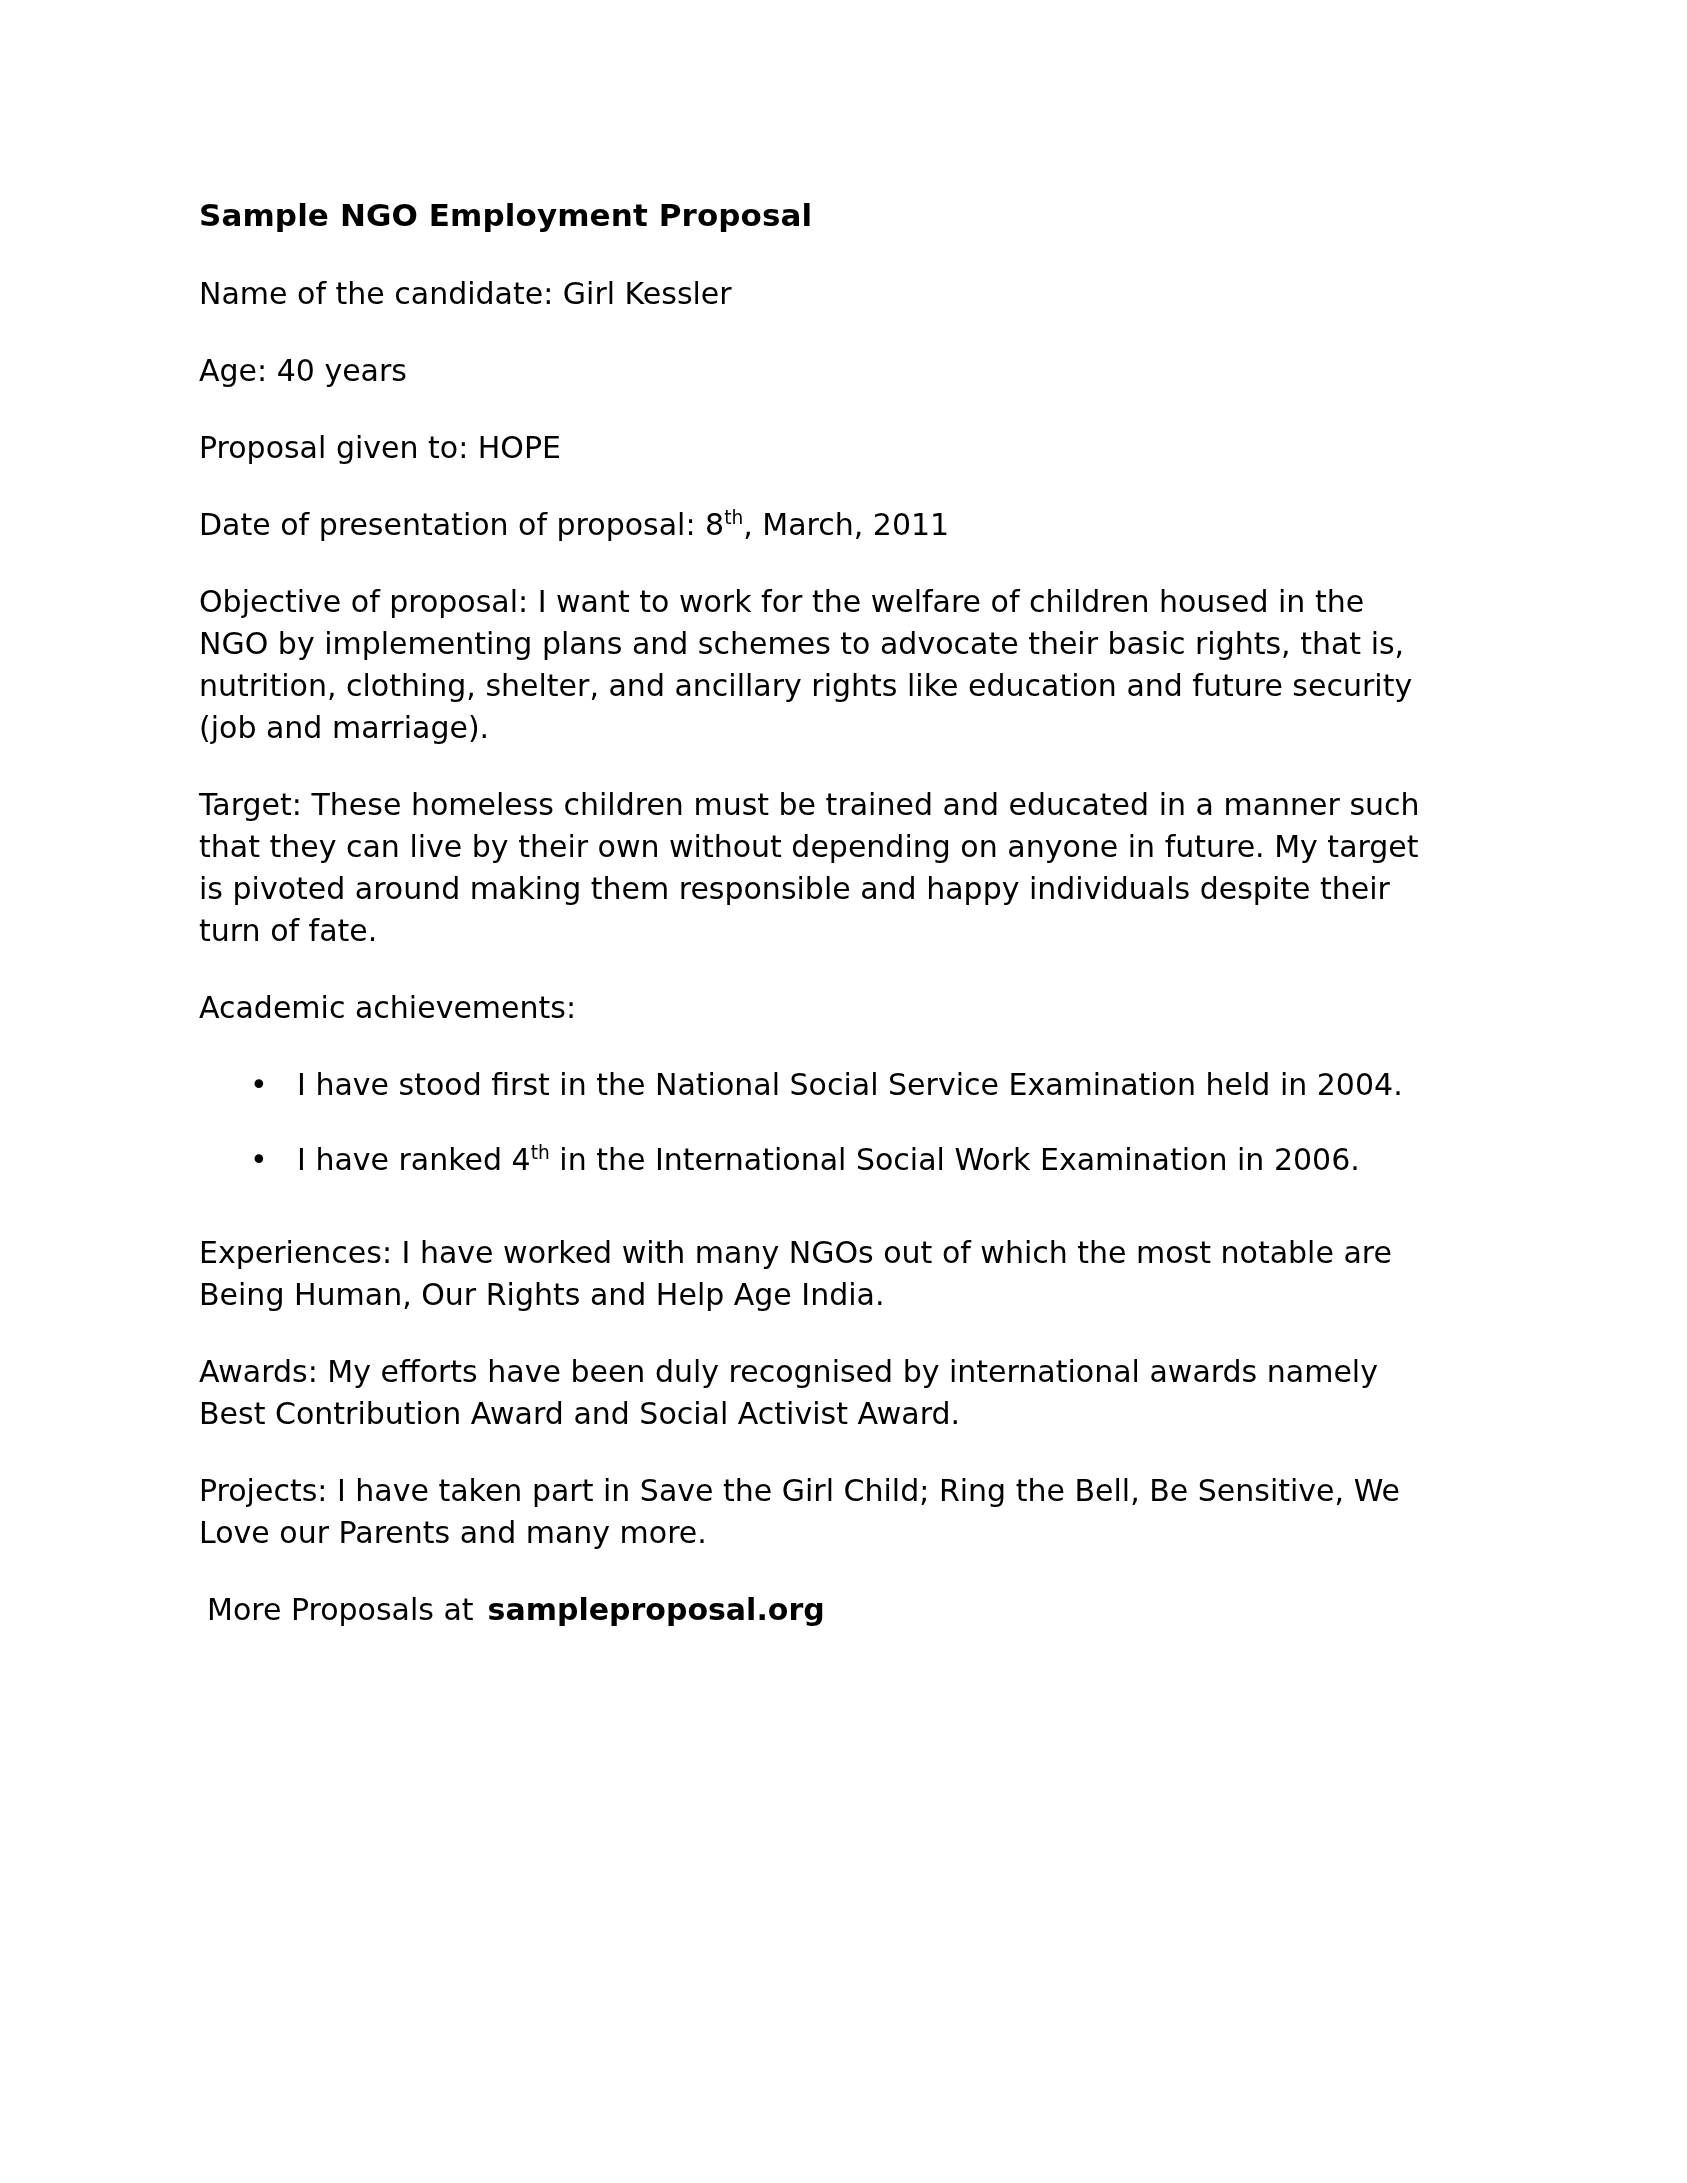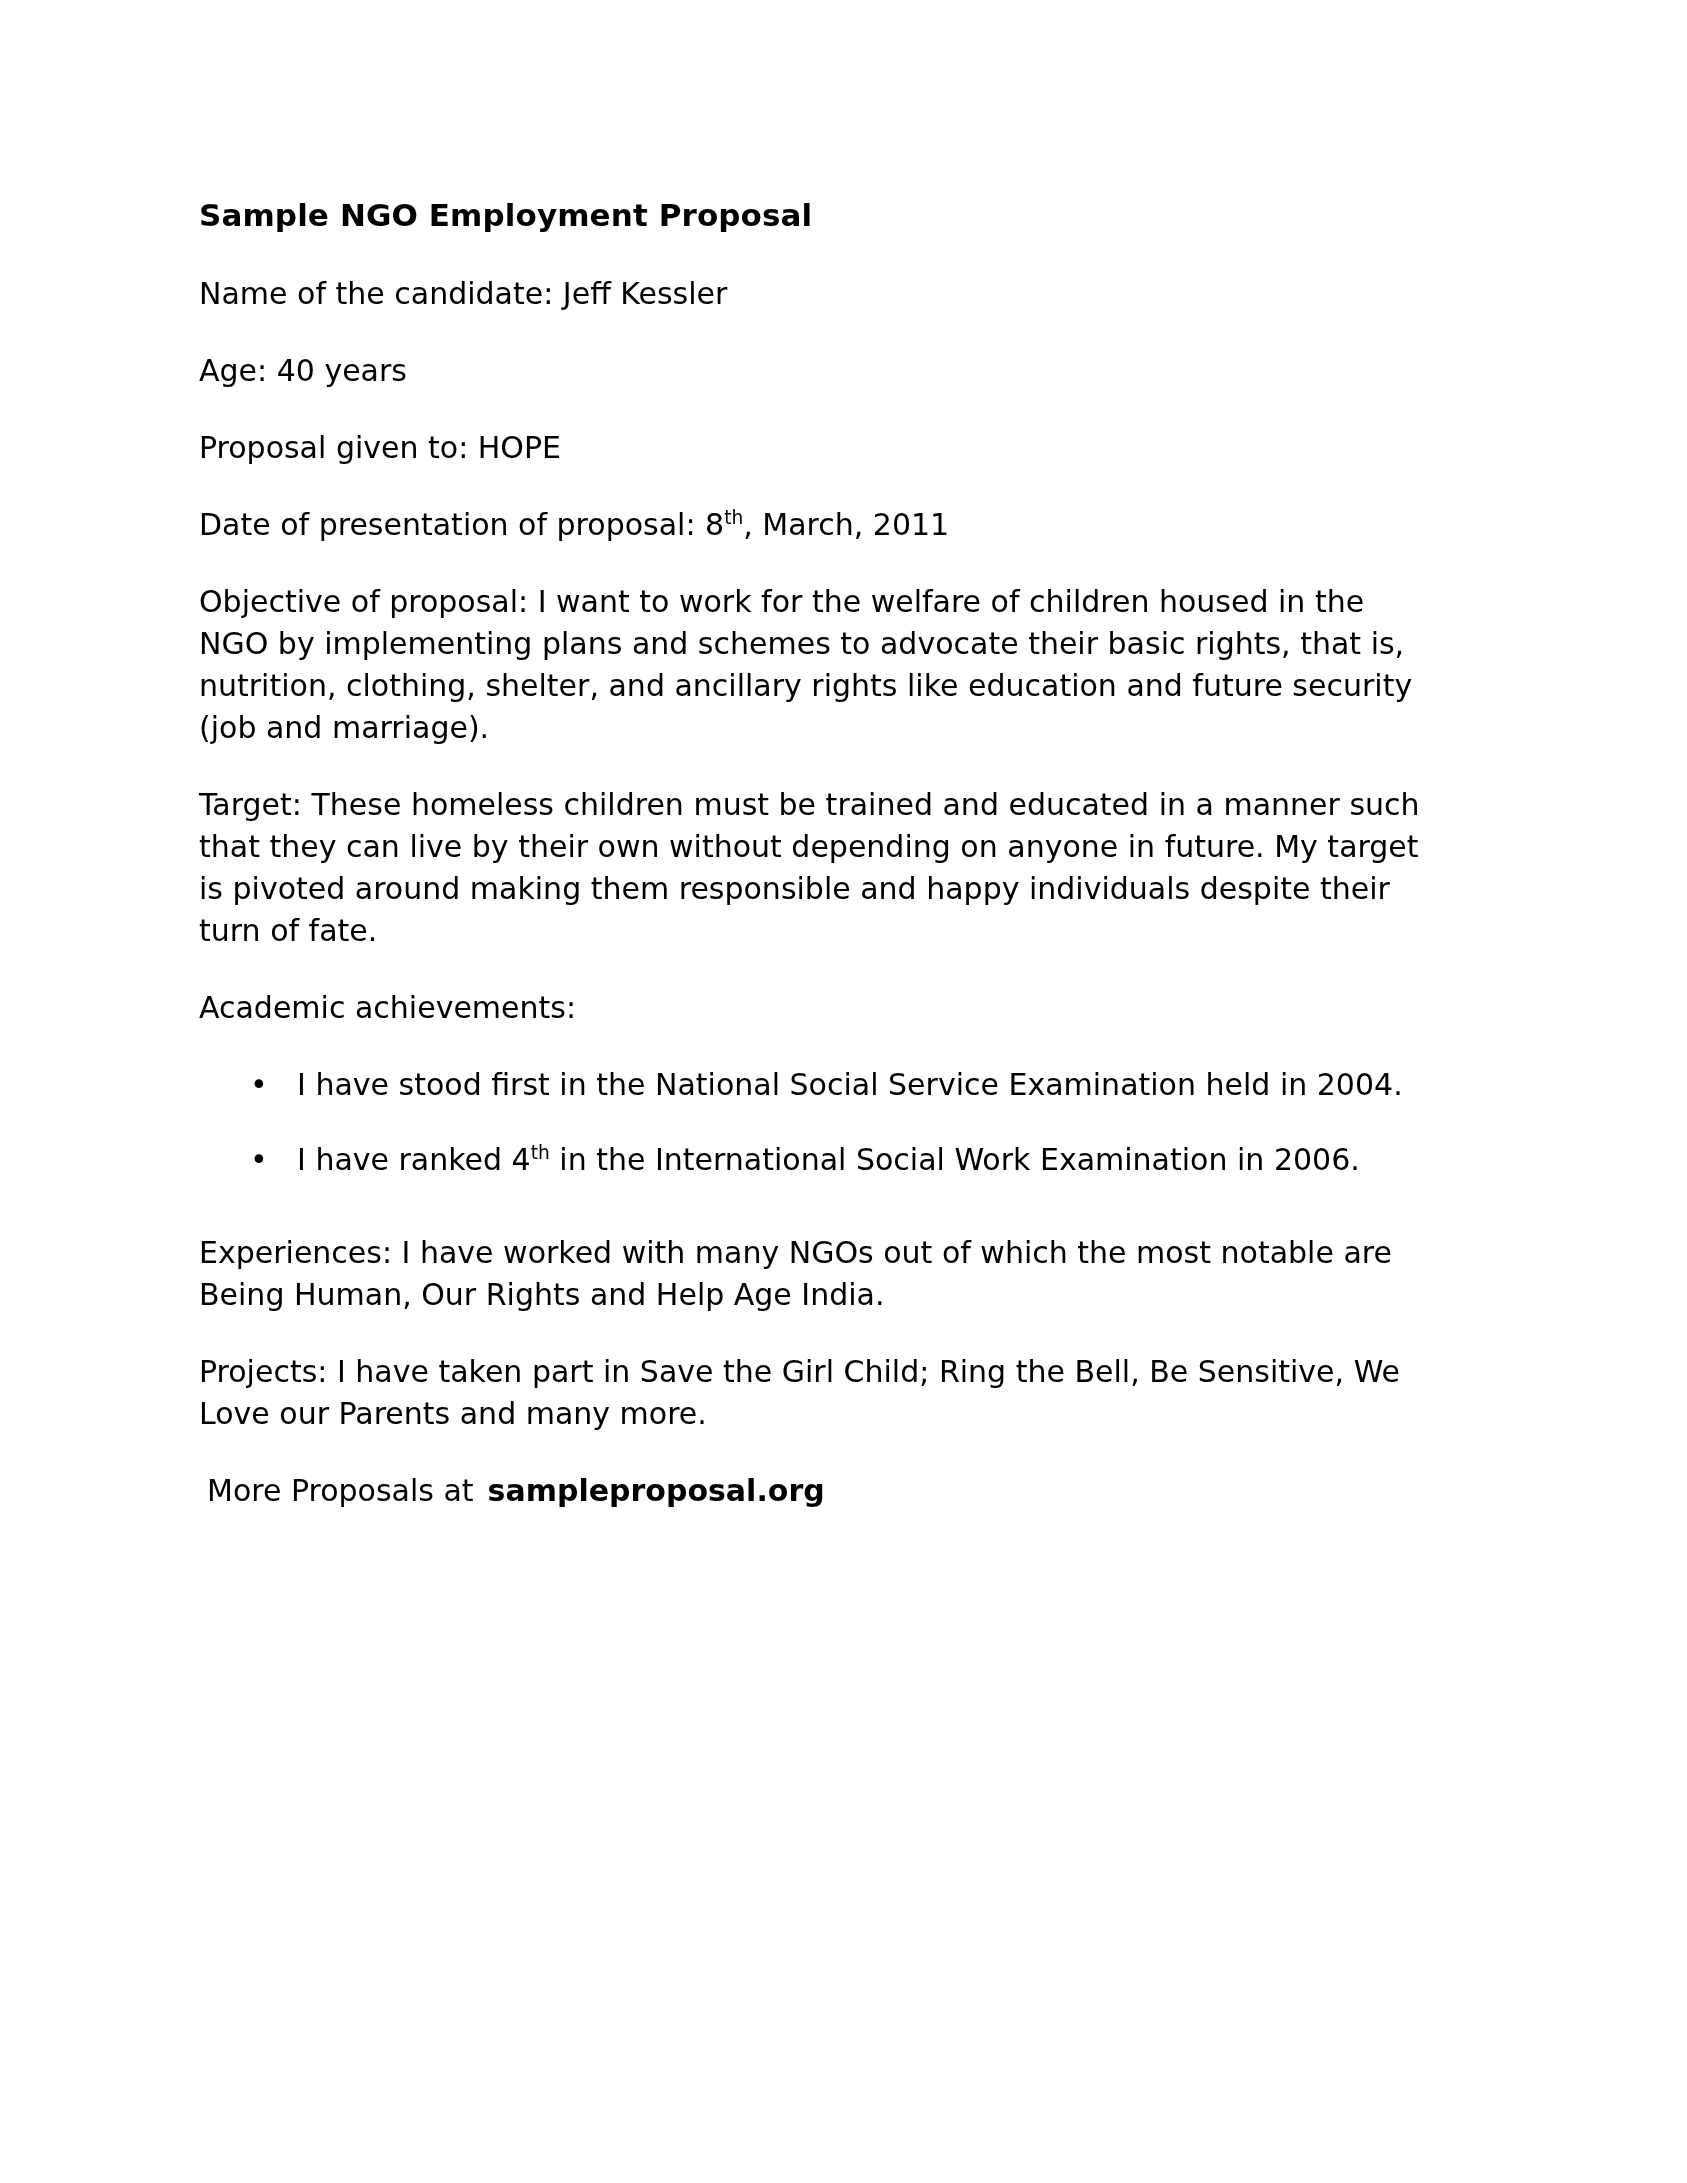--- a/index.html
+++ b/index.html
@@ -88,21 +88,21 @@
     height: 15.7px;
   }
 </style>
 </head>
 <body>
 
 <div class="page">
 
   <h1 class="doc-title">Sample NGO Employment Proposal</h1>
 
-  <p class="para">Name of the candidate: Jeff Kessler</p>
+  <p class="para">Name of the candidate: Girl Kessler</p>
 
   <p class="para">Age: 40 years</p>
 
   <p class="para">Proposal given to: HOPE</p>
 
   <p class="para"><span>Date of presentation of proposal: 8</span><sup>th</sup><span>, March, 2011</span></p>
 
   <p class="para">Objective of proposal: I want to work for the welfare of children housed in the NGO by implementing plans and schemes to advocate their basic rights, that is, nutrition, clothing, shelter, and ancillary rights like education and future security (job and marriage).</p>
 
   <p class="para">Target: These homeless children must be trained and educated in a manner such that they can live by their own without depending on anyone in future. My target is pivoted around making them responsible and happy individuals despite their turn of fate.</p>
@@ -116,19 +116,20 @@
     </li>
     <li class="bullet-item">
       <span class="bullet-marker">•</span><span>I have ranked 4</span><sup>th</sup><span> in the International Social Work Examination in 2006.</span>
     </li>
   </ul>
 
   <div class="spacer-after-list"></div>
 
   <p class="para">Experiences: I have worked with many NGOs out of which the most notable are Being Human, Our Rights and Help Age India.</p>
 
+  <p class="para">Awards: My efforts have been duly recognised by international awards namely Best Contribution Award and Social Activist Award.</p>
 
   <p class="para">Projects: I have taken part in Save the Girl Child; Ring the Bell, Be Sensitive, We Love our Parents and many more.</p>
 
   <p class="footer-line"><span>More Proposals at</span><span class="footer-site">sampleproposal.org</span></p>
 
 </div>
 
 
 </body></html>

